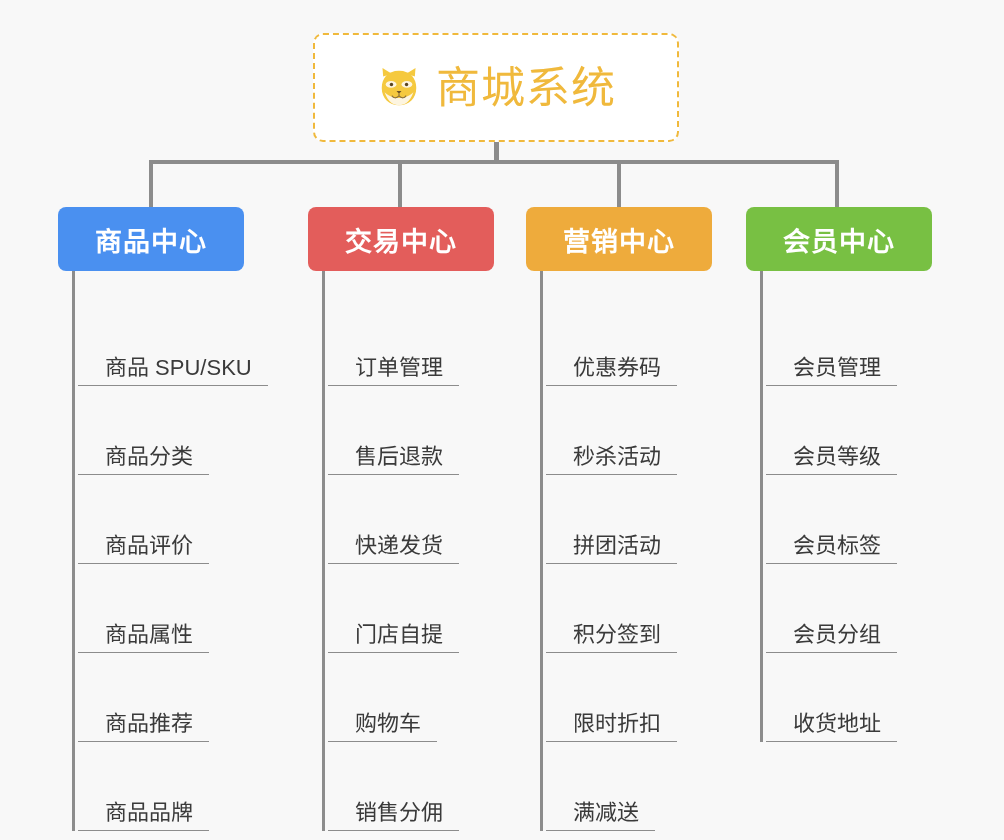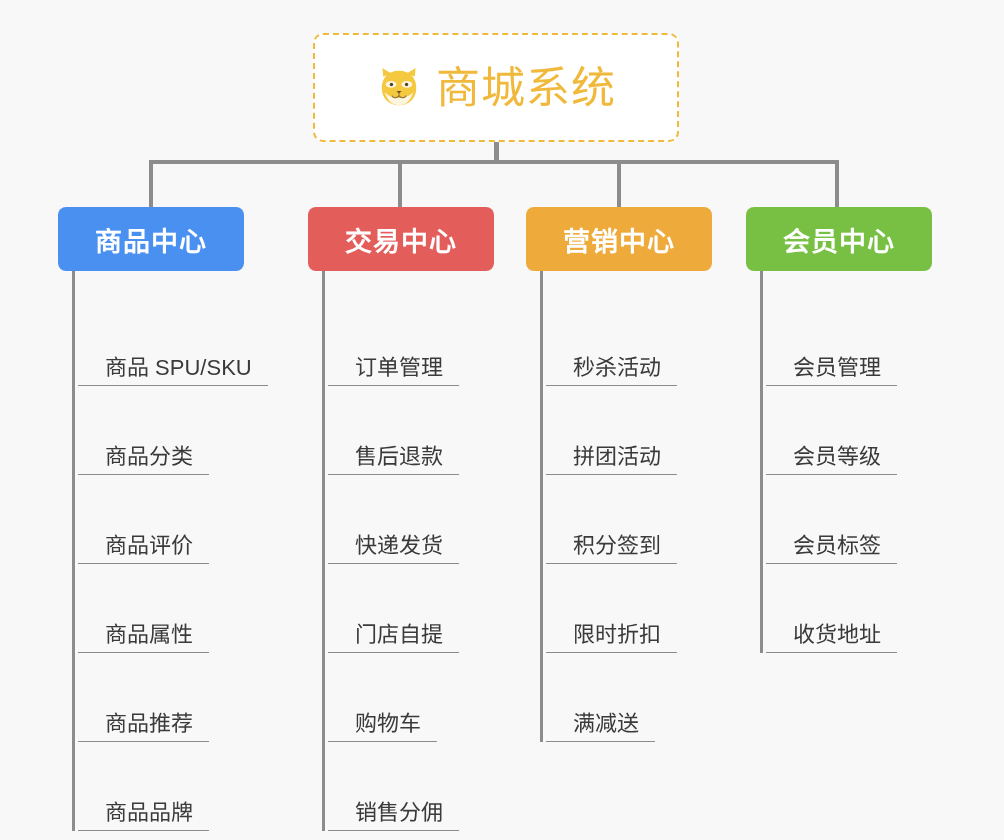--- a/index.html
+++ b/index.html
@@ -196,20 +196,23 @@
         </div>
     </div>
   </div>
 
   <div class="col" style="left:526px;">
     <div class="col-head" style="background:#eeab3c;">
       <span>营销中心</span>
     </div>
     <div class="col-body" style="border-left-color: rgb(140, 140, 140);">
       <div class="leaf">
+          <span class="leaf-inner" style="border-bottom-color: rgb(140, 140, 140);"><span class="lbl">优惠券码</span></span>
+        </div>
+      <div class="leaf">
           <span class="leaf-inner" style="border-bottom-color: rgb(140, 140, 140); text-align: right;"><span class="lbl">秒杀活动</span></span>
         </div>
       <div class="leaf">
           <span class="leaf-inner" style="border-bottom-color: rgb(140, 140, 140);"><span class="lbl">拼团活动</span></span>
         </div>
       <div class="leaf">
           <span class="leaf-inner" style="border-bottom-color: rgb(140, 140, 140);"><span class="lbl">积分签到</span></span>
         </div>
       <div class="leaf">
           <span class="leaf-inner" style="border-bottom-color: rgb(140, 140, 140);"><span class="lbl">限时折扣</span></span>
@@ -228,18 +231,21 @@
       <div class="leaf">
           <span class="leaf-inner" style="border-bottom-color: rgb(140, 140, 140);"><span class="lbl">会员管理</span></span>
         </div>
       <div class="leaf">
           <span class="leaf-inner" style="border-bottom-color: rgb(140, 140, 140);"><span class="lbl">会员等级</span></span>
         </div>
       <div class="leaf">
           <span class="leaf-inner" style="border-bottom-color: rgb(140, 140, 140);"><span class="lbl">会员标签</span></span>
         </div>
       <div class="leaf">
+          <span class="leaf-inner" style="border-bottom-color: rgb(140, 140, 140);"><span class="lbl">会员分组</span></span>
+        </div>
+      <div class="leaf">
           <span class="leaf-inner" style="border-bottom-color: rgb(140, 140, 140);"><span class="lbl">收货地址</span></span>
         </div>
     </div>
   </div>
 
 </div>
 
 </body></html>

